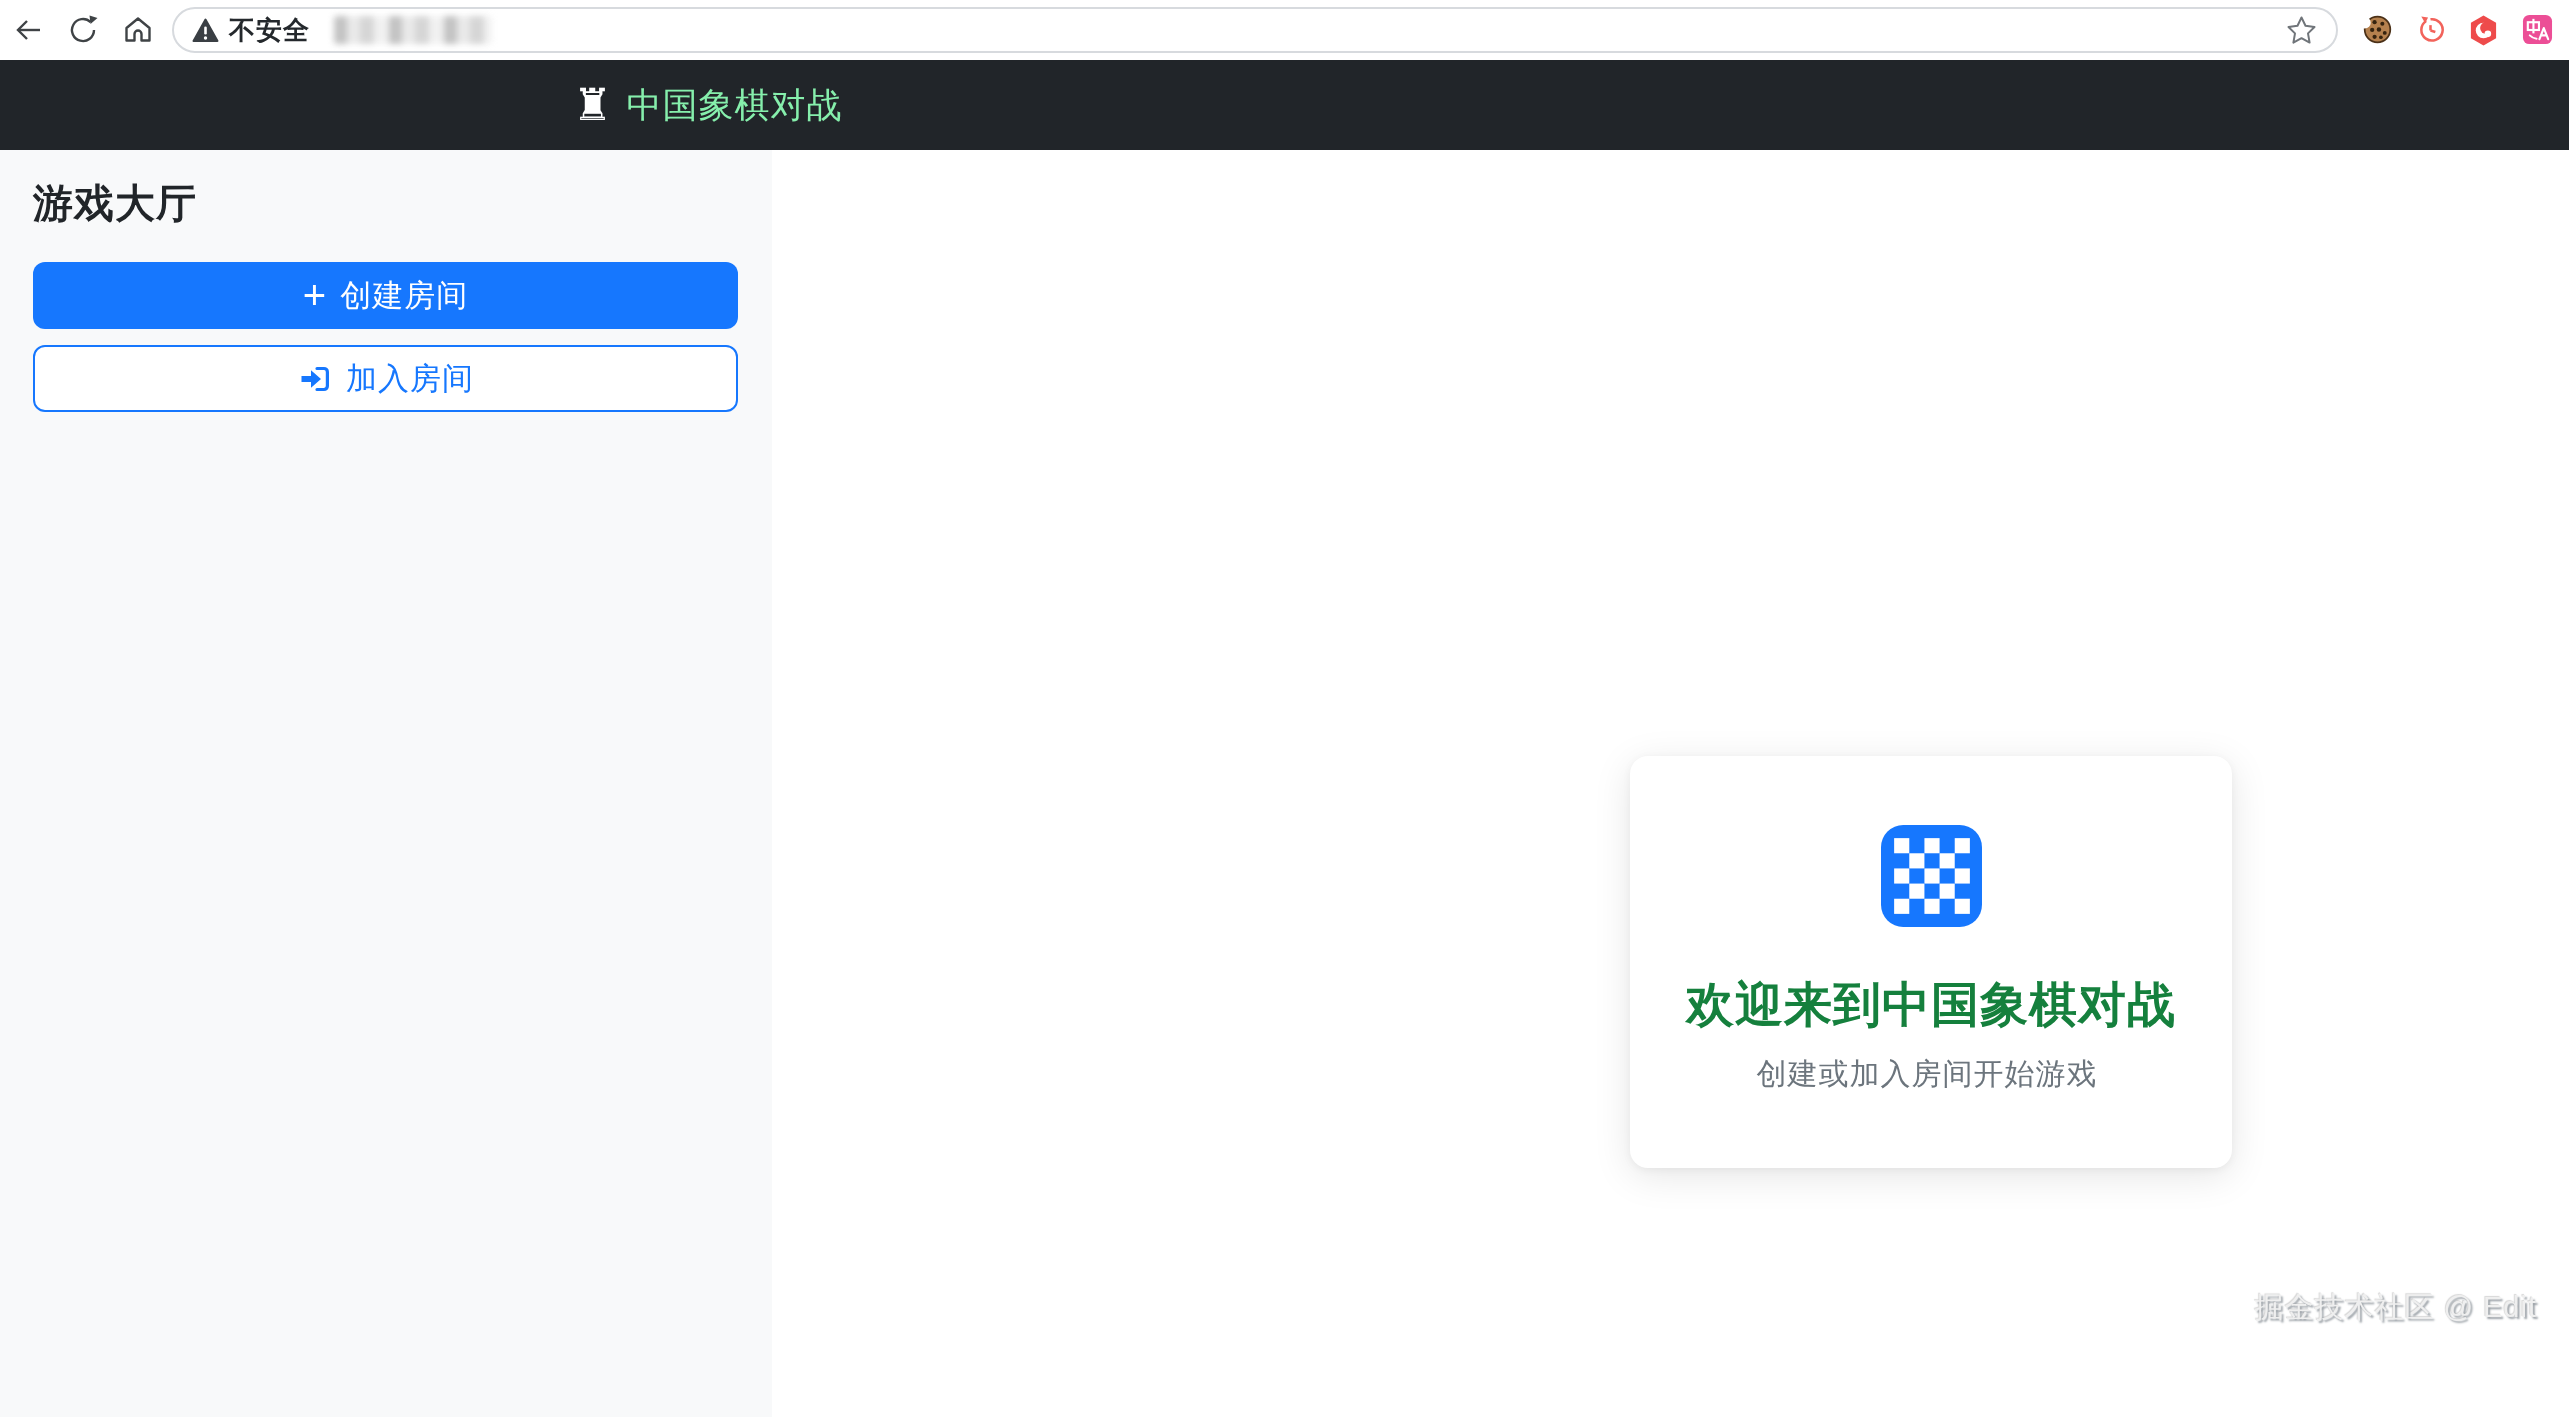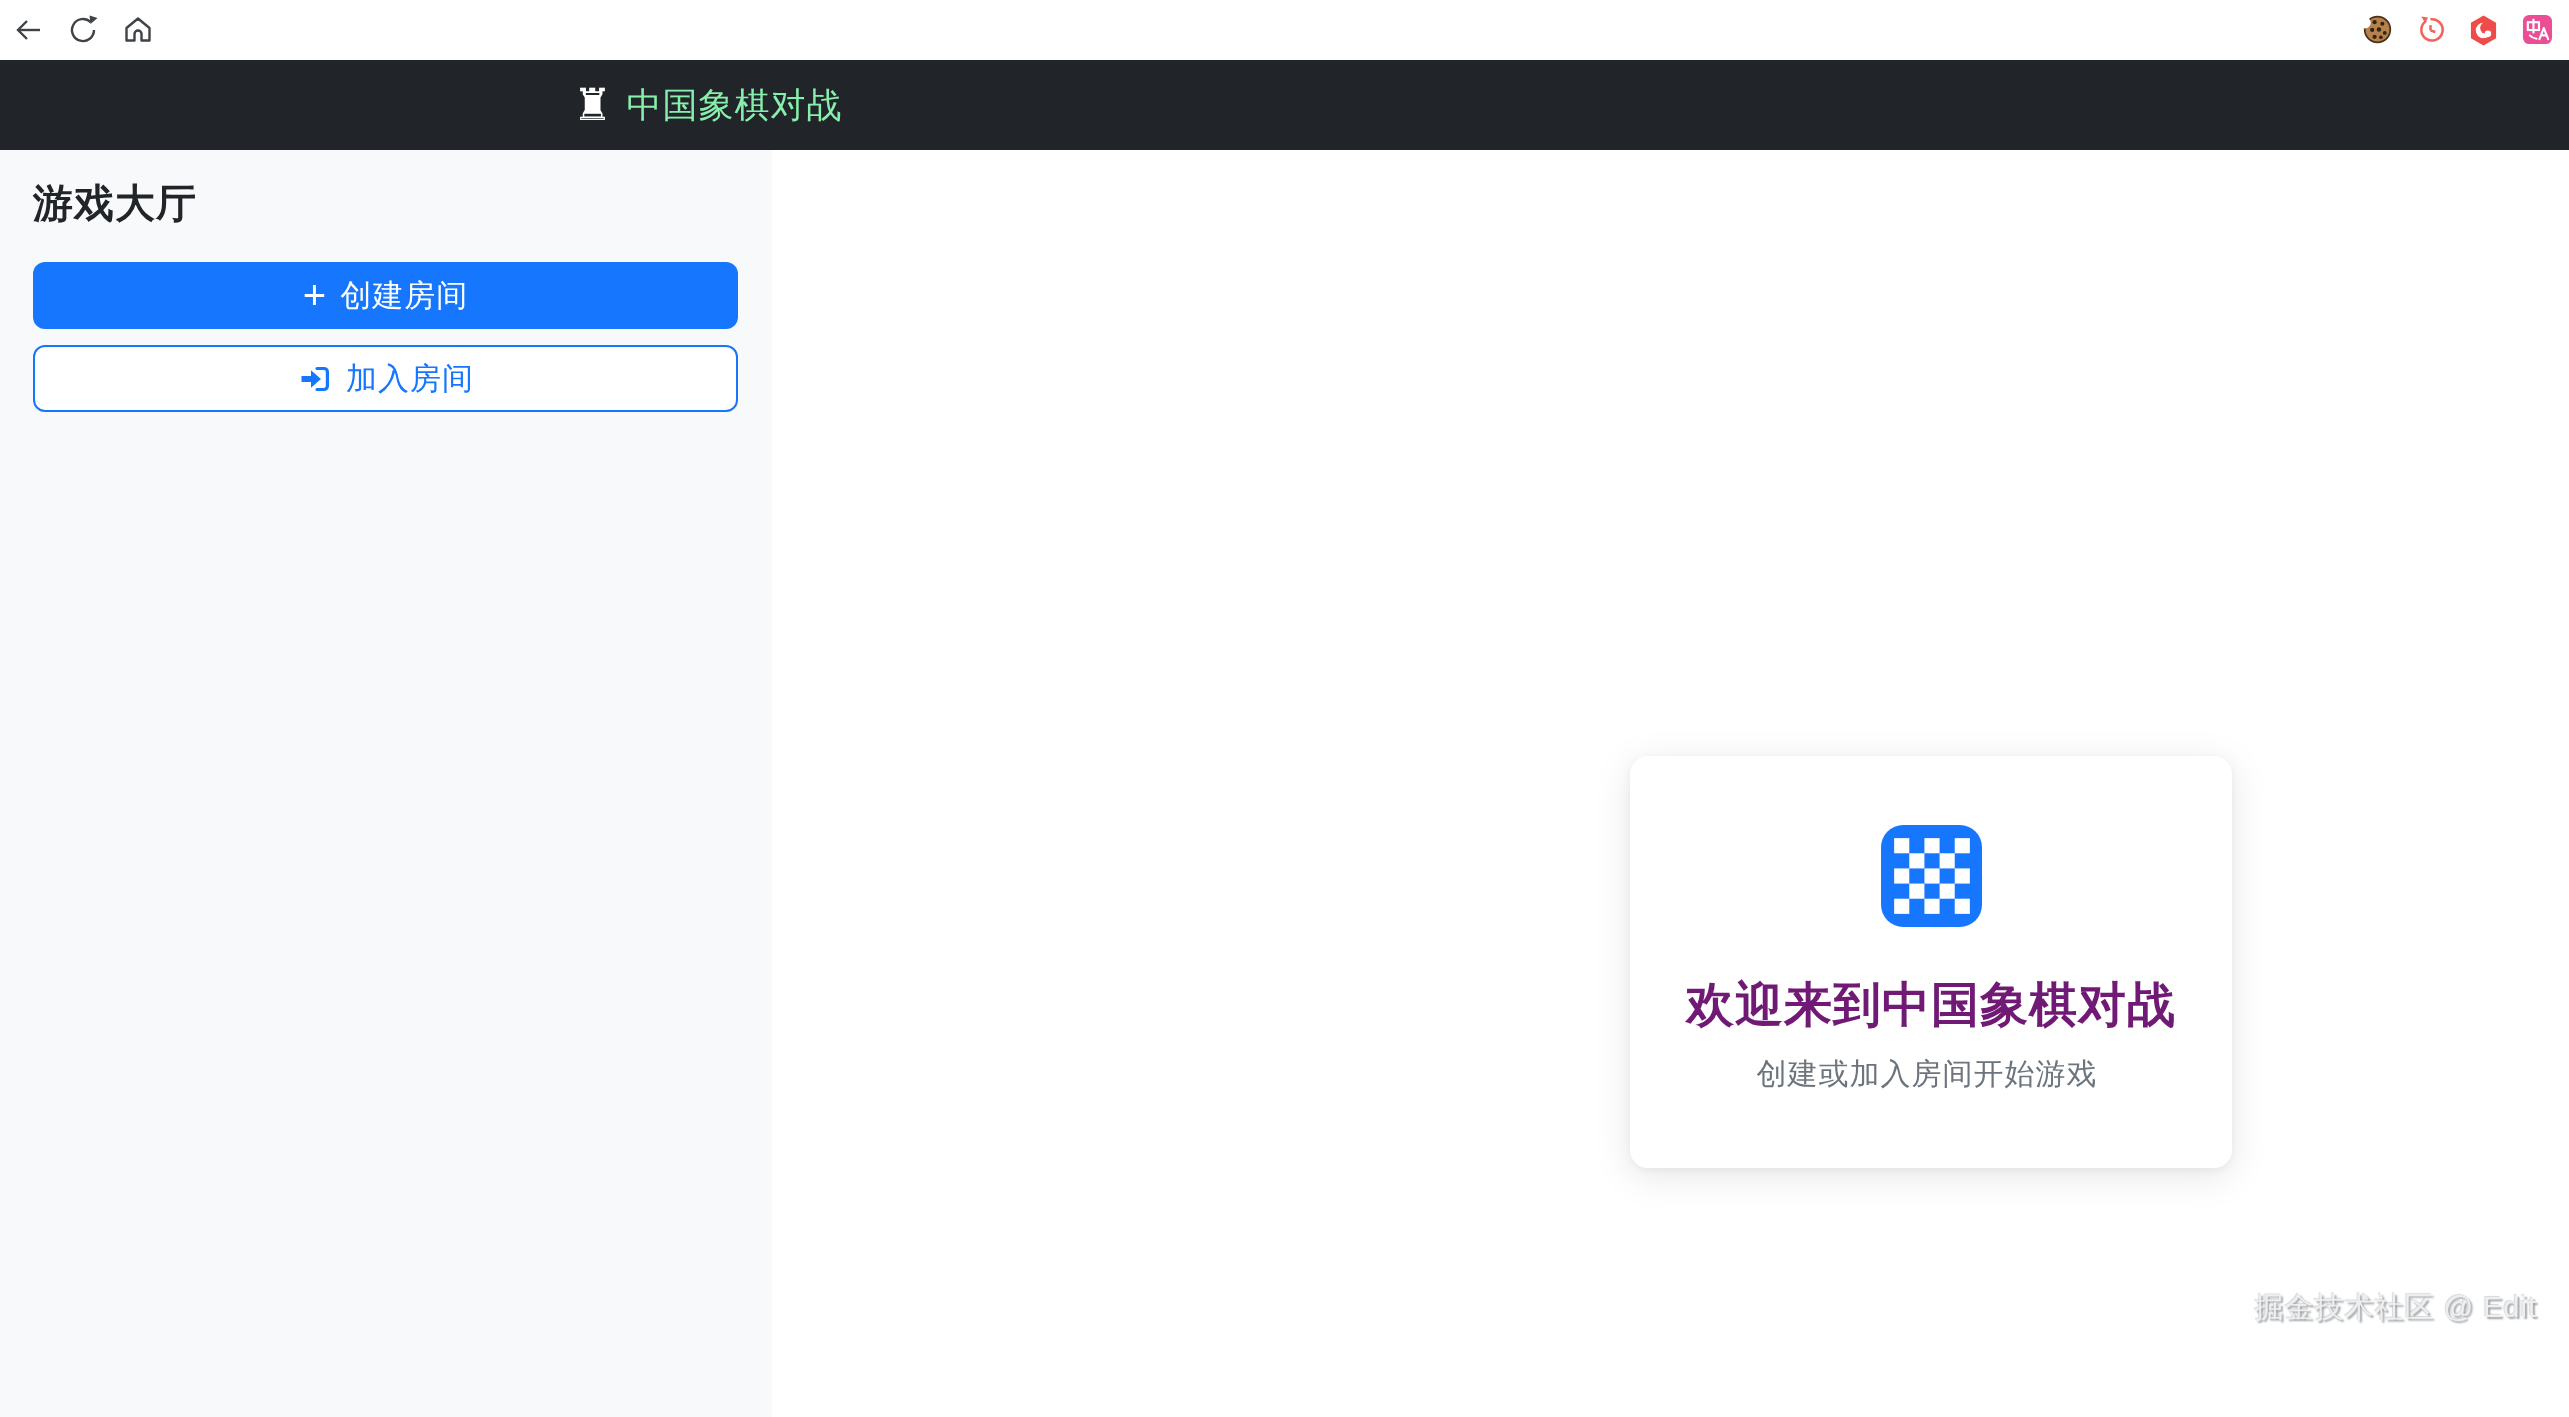--- a/index.html
+++ b/index.html
@@ -72,21 +72,21 @@
     position:absolute;left:772px;top:150px;width:1797px;height:1267px;background:#ffffff;
   }
   .welcome-card{
     position:absolute;left:858px;top:606px;width:602px;height:412px;
     background:#ffffff;border-radius:18px;
     box-shadow:0 8px 38px rgba(0,0,0,.10), 0 2px 8px rgba(0,0,0,.05);
     display:flex;flex-direction:column;align-items:center;box-sizing:border-box;
   }
   .board-ico{width:101px;height:102px;margin-top:69px;}
   .welcome-title{
-    margin:46px 0 0 0;font-size:48px;font-weight:600;color:#701a75;letter-spacing:1px;
+    margin:46px 0 0 0;font-size:48px;font-weight:600;color:#15803d;letter-spacing:1px;
   }
   .welcome-subtitle{
     margin:17px 8px 0 0;font-size:30px;color:#6c757d;letter-spacing:1px;
   }
   
   .watermark{
     position:absolute;right:32px;top:1288px;font-size:29px;letter-spacing:1px;
     color:#efefef;
     text-shadow:2px 2px 2px #9aa0a6, -1px -1px 1px #d8d8d8;
     user-select:none;
@@ -110,20 +110,37 @@
       <polygon points="23.5,2.5 31.5,5 24.5,11" fill="#3f4346" stroke="none"></polygon>
     </svg>
   </span>
 
   <span class="nav-ico home-ico">
     <svg viewBox="0 0 34 34" fill="none" stroke="#3f4346" stroke-width="2.4" stroke-linejoin="round">
       <path d="M5.5 15 L17 5.5 L28.5 15 V27.5 H20.5 V21 a3.5 3.5 0 0 0 -7 0 V27.5 H5.5 Z"></path>
     </svg>
   </span>
 
+  <div class="address-pill">
+    <span class="warn-ico">
+      <svg viewBox="0 0 27 25">
+        <polygon points="13.5,1.5 25.5,23 1.5,23" fill="#3a3f44" stroke="#3a3f44" stroke-width="2" stroke-linejoin="round"></polygon>
+        <rect x="12.2" y="8.5" width="2.6" height="8" rx="1.3" fill="#ffffff"></rect>
+        <circle cx="13.5" cy="20" r="1.7" fill="#ffffff"></circle>
+      </svg>
+    </span>
+    <span class="sec-label">不安全</span>
+    <span class="blurred-url"></span>
+    <span class="pill-spacer"></span>
+    <span class="star-ico">
+      <svg viewBox="0 0 33 33" fill="none" stroke="#70757a" stroke-width="2" stroke-linejoin="round">
+        <polygon points="16.5,3.5 20.5,11.8 29.5,13 23,19.4 24.6,28.6 16.5,24.2 8.4,28.6 10,19.4 3.5,13 12.5,11.8"></polygon>
+      </svg>
+    </span>
+  </div>
 
   <span class="ext-ico ext-cookie">
     <svg viewBox="0 0 32 32">
       <circle cx="16" cy="16" r="13.2" fill="#b5814e" stroke="#4a3017" stroke-width="1.8"></circle>
       <circle cx="3" cy="9" r="6" fill="#ffffff"></circle>
       <circle cx="13" cy="8.5" r="2.2" fill="#35230f"></circle>
       <circle cx="21" cy="10" r="2.1" fill="#35230f"></circle>
       <circle cx="10.5" cy="16.5" r="2.2" fill="#35230f"></circle>
       <circle cx="17.5" cy="16" r="2.3" fill="#35230f"></circle>
       <circle cx="23.5" cy="19.5" r="2" fill="#35230f"></circle>

